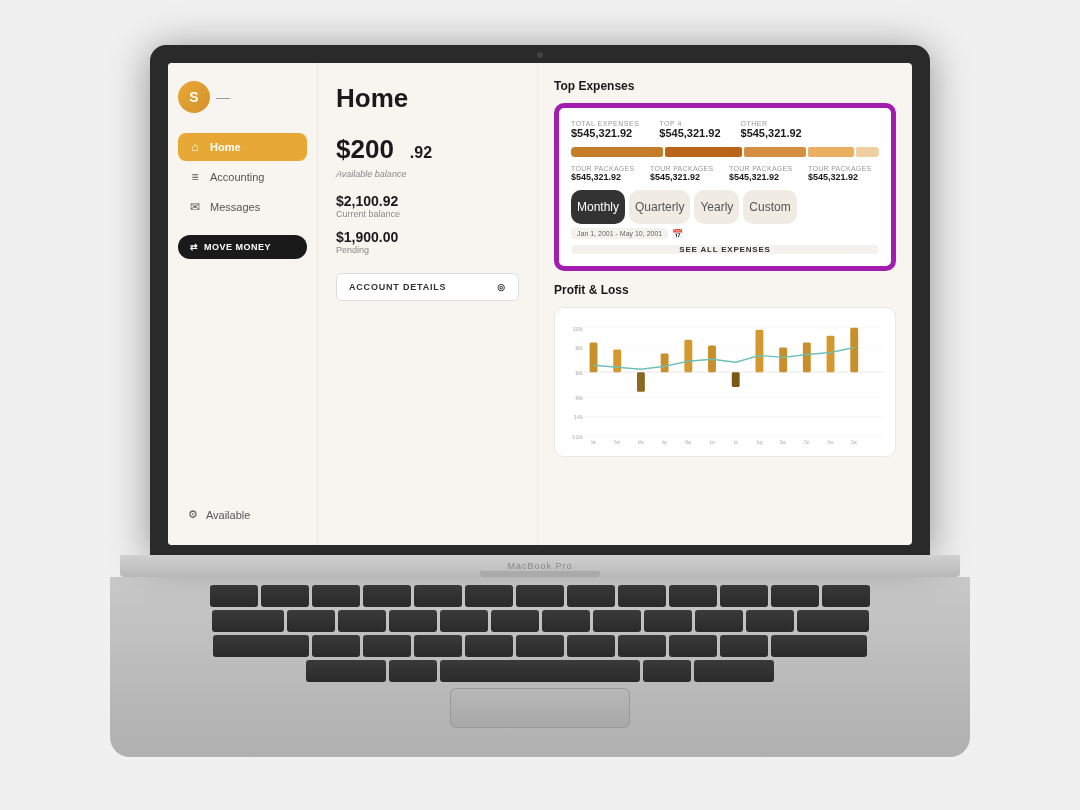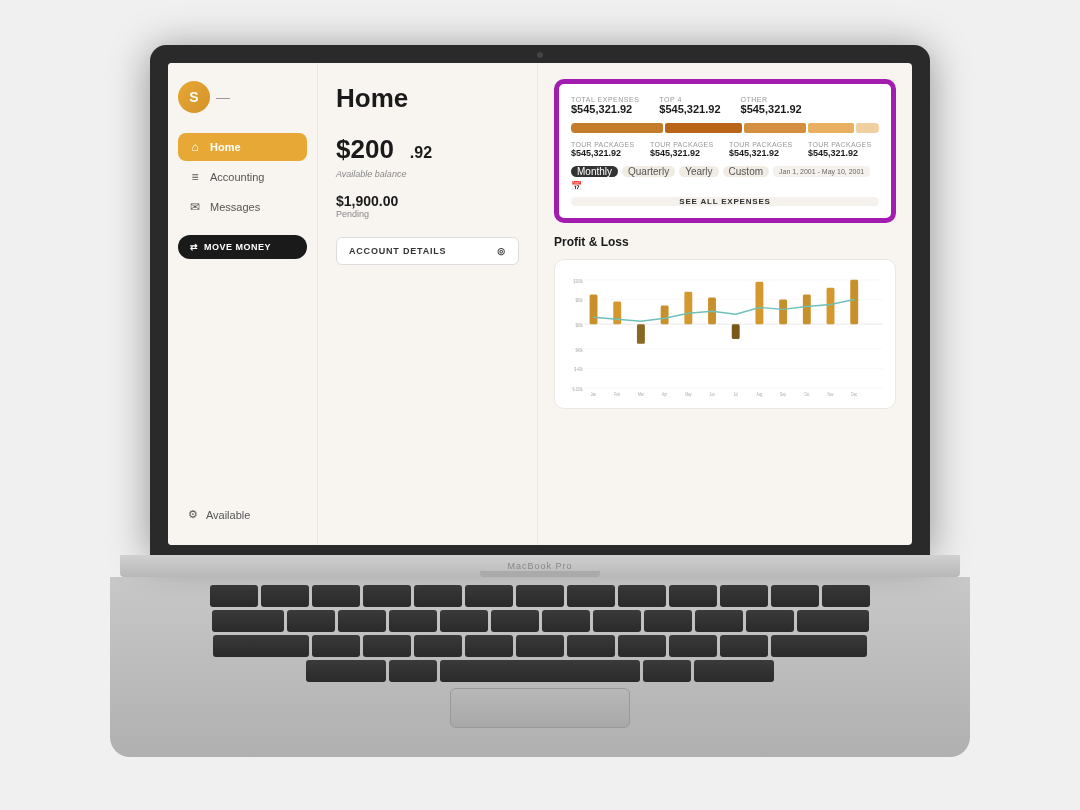--- a/index.html
+++ b/index.html
@@ -373,23 +373,23 @@
 
     .filter-tabs {
       display: flex;
       gap: 4px;
       align-items: center;
       margin-bottom: 6px;
       flex-wrap: wrap;
     }
 
     .filter-tab {
-      padding: 0 6px;
+      padding: 10px 6px;
       border-radius: 10px;
-      font-size: 10px;
+      font-size: 12px;
       cursor: pointer;
       background: #f0ece4;
       color: #555;
       border: none;
     }
 
     .filter-tab.active {
       background: #333;
       color: white;
     }
@@ -483,34 +483,39 @@
         <div class="left-panel">
           <div class="page-title">Home</div>
 
           <div class="balance-main">
             <div class="balance-amount">
               <span>$200</span><span class="balance-cents">.92</span>
             </div>
           </div>
           <div class="balance-label">Available balance</div>
 
+          <div class="balance-row">
+            <div class="balance-secondary">$2,100.92</div>
+            <div class="balance-secondary-label">Current balance</div>
+          </div>
 
           <div class="balance-row">
             <div class="balance-secondary">$1,900.00</div>
             <div class="balance-secondary-label">Pending</div>
           </div>
 
           <div class="account-details-btn">
             <span>ACCOUNT DETAILS</span>
             <span>◎</span>
           </div>
         </div>
 
         <div class="right-panel">
 
+          <div class="section-title">Top Expenses</div>
           <div class="expenses-card">
             <div class="expenses-header">
               <div class="expenses-stat">
                 <span class="stat-label">TOTAL EXPENSES</span>
                 <span class="stat-value">$545,321.92</span>
               </div>
               <div class="expenses-stat">
                 <span class="stat-label">TOP 4</span>
                 <span class="stat-value">$545,321.92</span>
               </div>

